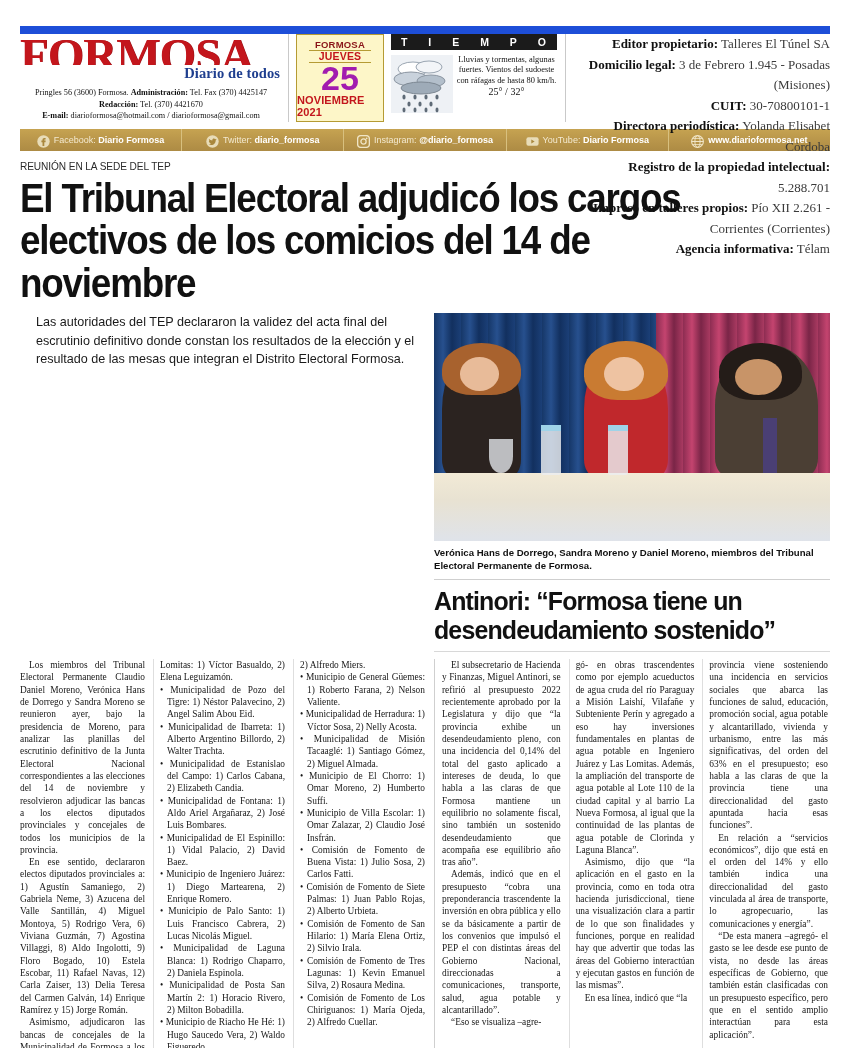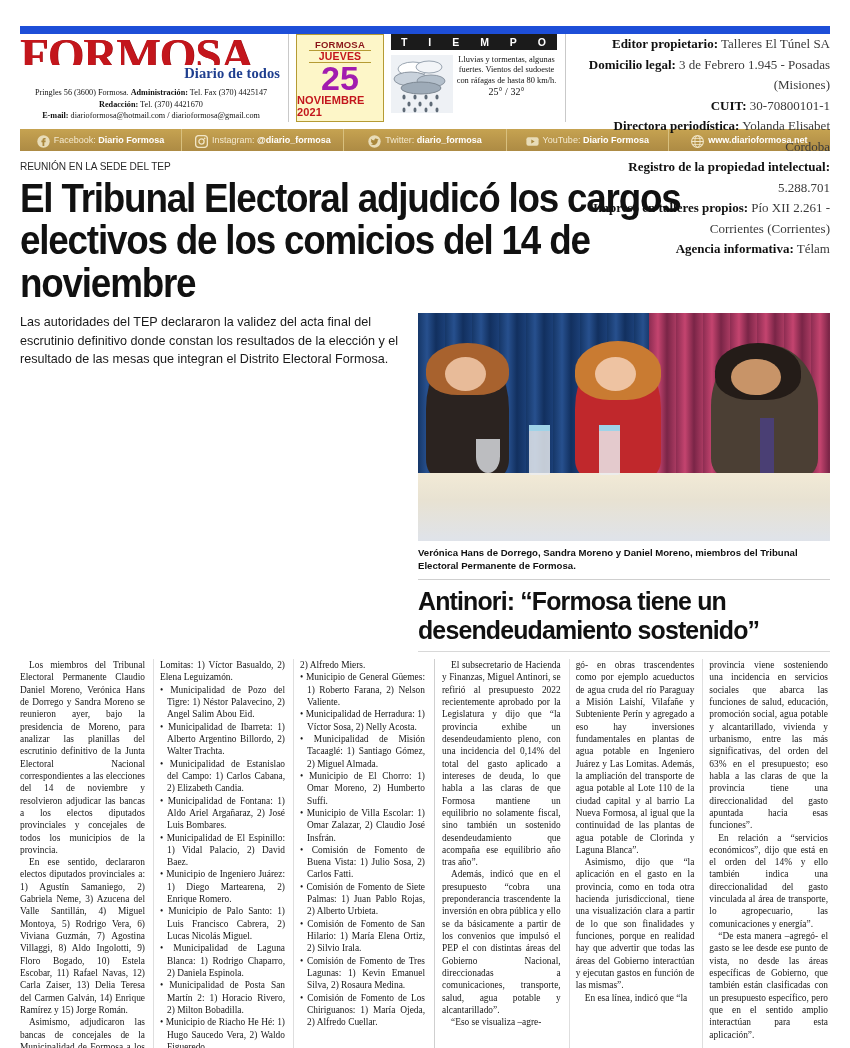--- a/index.html
+++ b/index.html
@@ -78,21 +78,21 @@
   .kicker{margin-top:9px;font-family:"Liberation Sans",sans-serif;font-size:11px;letter-spacing:-0.1px;color:#2b2b2b;font-weight:400;
           transform:scaleX(0.92);transform-origin:left center;}
   .headline{
     font-family:"Liberation Sans",sans-serif;
     font-weight:bold;font-size:40px;line-height:1.06;letter-spacing:-1.3px;
     color:#111;margin-top:5px;
     transform:scaleX(0.92);transform-origin:left center;
   }
 
   
-  .leadrow{display:flex;margin-top:9px;}
+  .leadrow{display:flex;margin-top:9px;margin-left:16px;}
   .lead{
     flex:0 0 398px;width:398px;font-family:"Liberation Sans",sans-serif;
     font-size:12.6px;line-height:1.47;color:#1a1a1a;padding-right:10px;box-sizing:border-box;
   }
   .photowrap{flex:1;}
   .photo{width:100%;height:228px;position:relative;overflow:hidden;background:#1d3a74;}
   .curtain-blue{position:absolute;left:0;top:0;width:56%;height:72%;
     background:repeating-linear-gradient(90deg,#163768 0px,#27508e 9px,#12305f 18px,#1b3f77 27px);}
   .curtain-pink{position:absolute;left:56%;top:0;width:44%;height:72%;
     background:repeating-linear-gradient(90deg,#8d2d52 0px,#c4446f 9px,#7a2547 18px,#a93a61 27px);}
@@ -237,36 +237,36 @@
             <circle cx="6.5" cy="6.5" r="6.2" fill="#e8dcb8"></circle>
             <path d="M7.6 4.4h1V2.9h-1.3c-1.1 0-1.8.7-1.8 1.8v.9H4.4v1.6h1.1V11h1.8V7.2h1.2l.2-1.6H7.3v-.7c0-.3.1-.5.3-.5z" fill="#a9873c"></path>
           </svg>
       </span>
       <span class="soc-t"><span>Facebook: </span><b>Diario Formosa</b></span>
     </div>
 
     <div class="soc">
       <span class="soc-ic">
         <svg viewBox="0 0 13 13" width="13" height="13">
+            <circle cx="6.5" cy="6.5" r="6.2" fill="#e8dcb8"></circle>
+            <path d="M10.3 4.3c-.3.1-.6.2-.9.3.3-.2.6-.5.7-.9-.3.2-.7.3-1 .4-.3-.3-.7-.5-1.2-.5-.9 0-1.6.7-1.6 1.6 0 .1 0 .2.02.3C4.9 5.4 3.8 4.8 3.1 4c-.1.2-.2.5-.2.8 0 .6.3 1 .7 1.3-.3 0-.5-.1-.7-.2 0 .8.5 1.4 1.3 1.6-.1 0-.3.05-.4.05-.1 0-.2 0-.3-.02.2.6.8 1.1 1.5 1.1-.5.4-1.2.7-2 .7h-.4c.7.5 1.6.7 2.5.7 3 0 4.6-2.5 4.6-4.6v-.2c.3-.2.6-.5.8-.8z" fill="#a9873c"></path>
+          </svg>
+      </span>
+      <span class="soc-t"><span>Twitter: </span><b>diario_formosa</b></span>
+    </div>
+
+    <div class="soc">
+      <span class="soc-ic">
+        <svg viewBox="0 0 13 13" width="13" height="13">
             <rect x="0.6" y="0.6" width="11.8" height="11.8" rx="3.3" fill="none" stroke="#f0e5c6" stroke-width="1.4"></rect>
             <circle cx="6.5" cy="6.5" r="2.6" fill="none" stroke="#f0e5c6" stroke-width="1.3"></circle>
             <circle cx="9.7" cy="3.3" r="0.85" fill="#f0e5c6"></circle>
           </svg>
       </span>
       <span class="soc-t"><span>Instagram: </span><b>@diario_formosa</b></span>
-    </div>
-
-    <div class="soc">
-      <span class="soc-ic">
-        <svg viewBox="0 0 13 13" width="13" height="13">
-            <circle cx="6.5" cy="6.5" r="6.2" fill="#e8dcb8"></circle>
-            <path d="M10.3 4.3c-.3.1-.6.2-.9.3.3-.2.6-.5.7-.9-.3.2-.7.3-1 .4-.3-.3-.7-.5-1.2-.5-.9 0-1.6.7-1.6 1.6 0 .1 0 .2.02.3C4.9 5.4 3.8 4.8 3.1 4c-.1.2-.2.5-.2.8 0 .6.3 1 .7 1.3-.3 0-.5-.1-.7-.2 0 .8.5 1.4 1.3 1.6-.1 0-.3.05-.4.05-.1 0-.2 0-.3-.02.2.6.8 1.1 1.5 1.1-.5.4-1.2.7-2 .7h-.4c.7.5 1.6.7 2.5.7 3 0 4.6-2.5 4.6-4.6v-.2c.3-.2.6-.5.8-.8z" fill="#a9873c"></path>
-          </svg>
-      </span>
-      <span class="soc-t"><span>Twitter: </span><b>diario_formosa</b></span>
     </div>
 
     <div class="soc">
       <span class="soc-ic">
         <svg viewBox="0 0 13 13" width="13" height="13">
             <rect x="0.4" y="2.2" width="12.2" height="8.6" rx="2" fill="#e8dcb8"></rect>
             <path d="M5.3 4.6v3.8l3.3-1.9z" fill="#a9873c"></path>
           </svg>
       </span>
       <span class="soc-t"><span>YouTube: </span><b>Diario Formosa</b></span>

